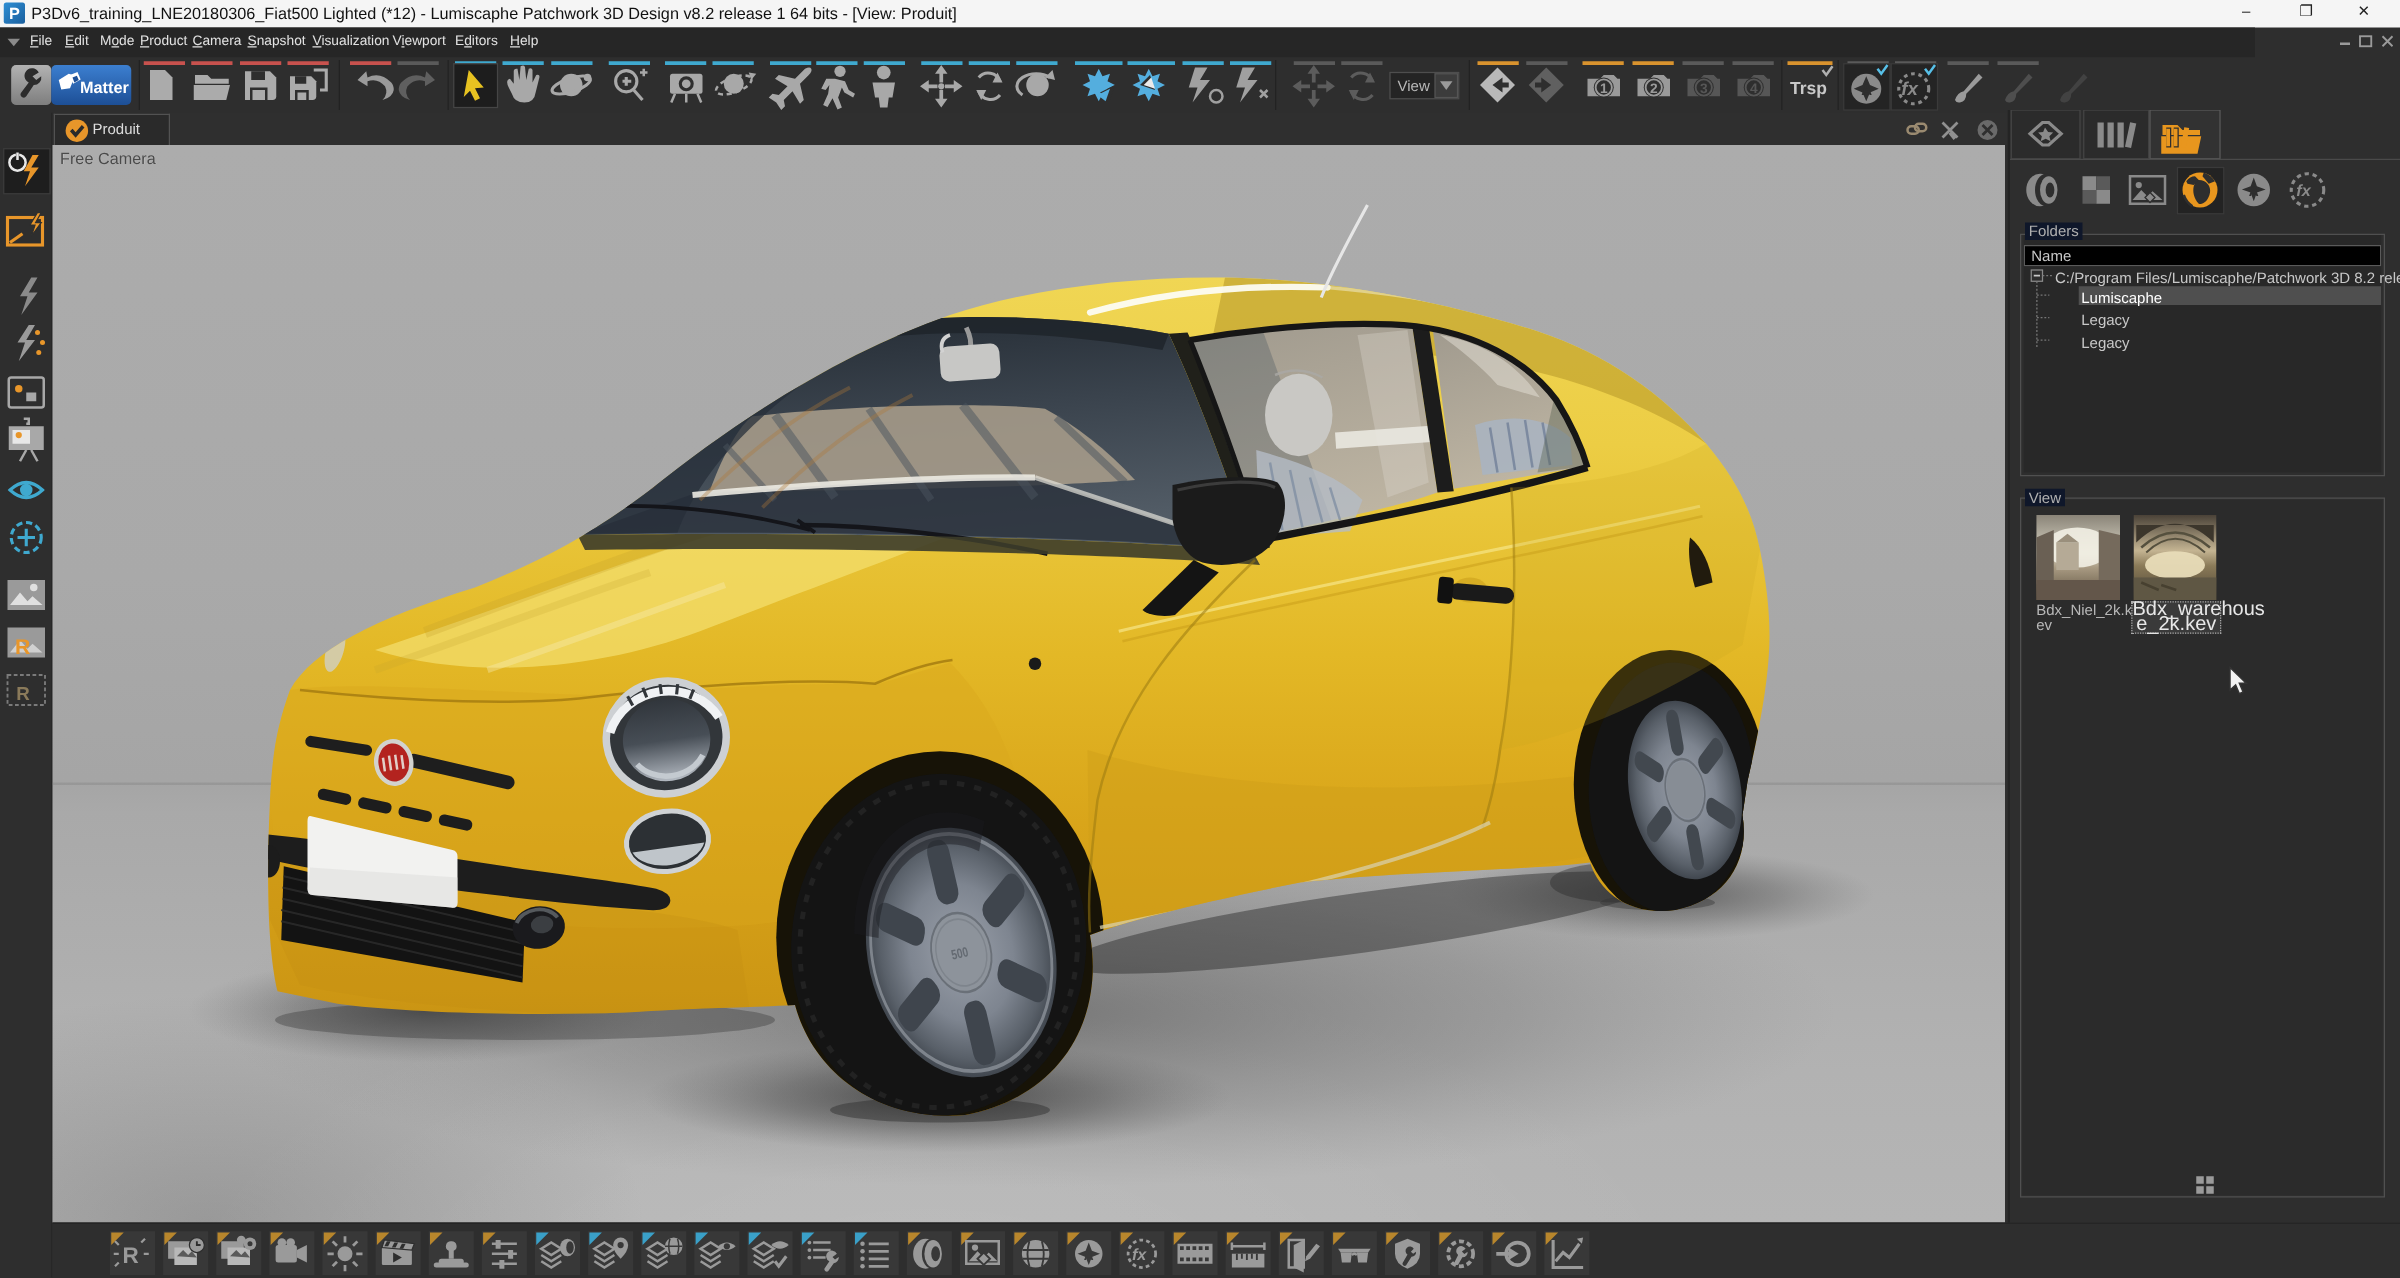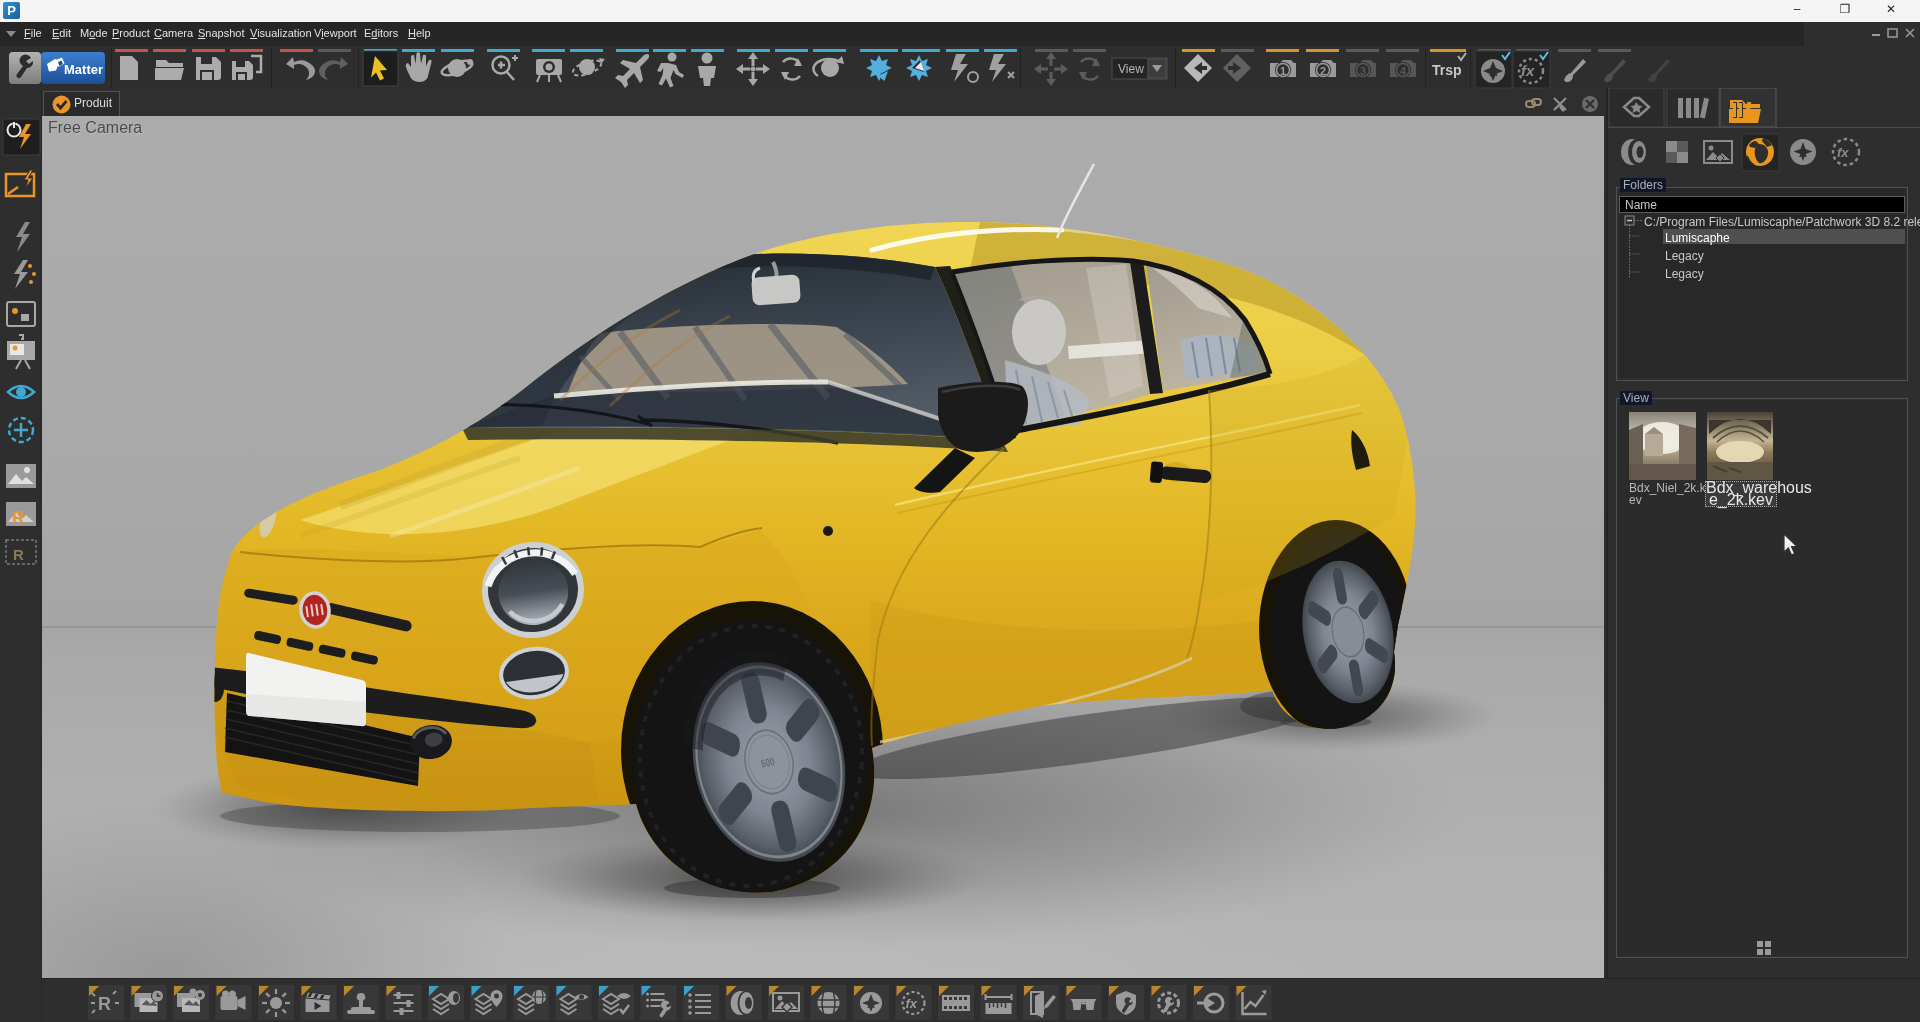--- a/index.html
+++ b/index.html
@@ -8,40 +8,41 @@
   .abs { position:absolute; }
   #titlebar { position:absolute; left:0; top:0; width:1920px; height:22px; background:#f5f5f5; }
   #titlebar .txt { position:absolute; left:25px; top:3px; font-size:13px; color:#111; }
   #picon { position:absolute; left:3px; top:2px; width:17px; height:17px; background:linear-gradient(135deg,#2f8fd4,#1a5f9e); border-radius:2px; color:#fff; font-size:13px; font-weight:bold; text-align:center; line-height:17px; }
   .wbtn { position:absolute; top:0px; width:30px; height:19px; color:#222; font-size:12px; text-align:center; line-height:18px; }
   #menubar { position:absolute; left:0; top:22px; width:1804px; height:24px; background:#262626; }
   #menubar .mi { position:absolute; top:5px; font-size:11px; color:#e2e2e2; }
   #menubar .mi u { text-decoration:underline; }
   #toolbar { position:absolute; left:0; top:46px; width:1920px; height:44px; background:#2e2e2e; }
   #tabrow { position:absolute; left:0; top:90px; width:1920px; height:26px; background:#2f2f2f; }
-  #ptab { position:absolute; left:43px; top:1px; width:77px; height:25px; background:#2a2a2a; border:1px solid #525252; border-bottom:none; }
+  #ptab { position:absolute; left:43px; top:1px; width:93px; height:25px; background:#2a2a2a; border:1px solid #525252; border-bottom:none; }
   #ptab .t { position:absolute; left:30px; top:4px; font-size:12px; color:#dcdcdc; }
   #sidebar { position:absolute; left:0; top:90px; width:42px; height:932px; background:#2e2e2e; }
   #viewport { position:absolute; left:42px; top:116px; width:1562px; height:862px;
     background:
       radial-gradient(ellipse 500px 260px at 8% 100%, rgba(80,80,80,0.28), rgba(80,80,80,0) 70%),
       radial-gradient(ellipse 900px 420px at 45% 108%, rgba(255,255,255,0.10), rgba(255,255,255,0) 70%),
       linear-gradient(180deg, #acacac 0%, #a9a9a9 40%, #a5a5a5 59%, #a9a9a9 62%, #b2b2b2 86%, #b5b5b5 100%);
   }
-  #freecam { position:absolute; left:6px; top:3px; font-size:16px; color:#4a4a4a; text-shadow:0.5px 0.5px 0 rgba(255,255,255,0.25); }
+  #freecam { position:absolute; left:6px; top:3px; font-size:13px; color:#4a4a4a; text-shadow:0.5px 0.5px 0 rgba(255,255,255,0.25); }
   #rpanel { position:absolute; left:1606px; top:88px; width:314px; height:934px; background:#2e2e2e; }
   #bottombar { position:absolute; left:42px; top:978px; width:1878px; height:44px; background:#2e2e2e; }
   .grpbox { position:absolute; border:1px solid #505050; }
   .grplabel { position:absolute; font-size:12px; color:#b0b0b0; background:#0f172a; padding:0 3px; z-index:3; }
   .treetxt { position:absolute; font-size:12px; color:#c8c8c8; white-space:nowrap; }
 </style>
 </head>
 <body>
 <div id="titlebar">
   <div id="picon">P</div>
+  <div class="txt">P3Dv6_training_LNE20180306_Fiat500 Lighted (*12) - Lumiscaphe Patchwork 3D Design v8.2 release 1 64 bits - [View: Produit]</div>
   <div class="wbtn" style="left:1782px;">–</div>
   <div class="wbtn" style="left:1830px;">❐</div>
   <div class="wbtn" style="left:1876px;">✕</div>
 </div>
 <div id="menubar">
   <svg class="abs" style="left:4px;top:6px;" width="14" height="12">
       <polygon points="2,3 12,3 7,9" fill="#8a8a8a"></polygon>
     </svg>
   <span class="mi" style="left:24px;"><u>F</u>ile</span>
   <span class="mi" style="left:52px;"><u>E</u>dit</span>

